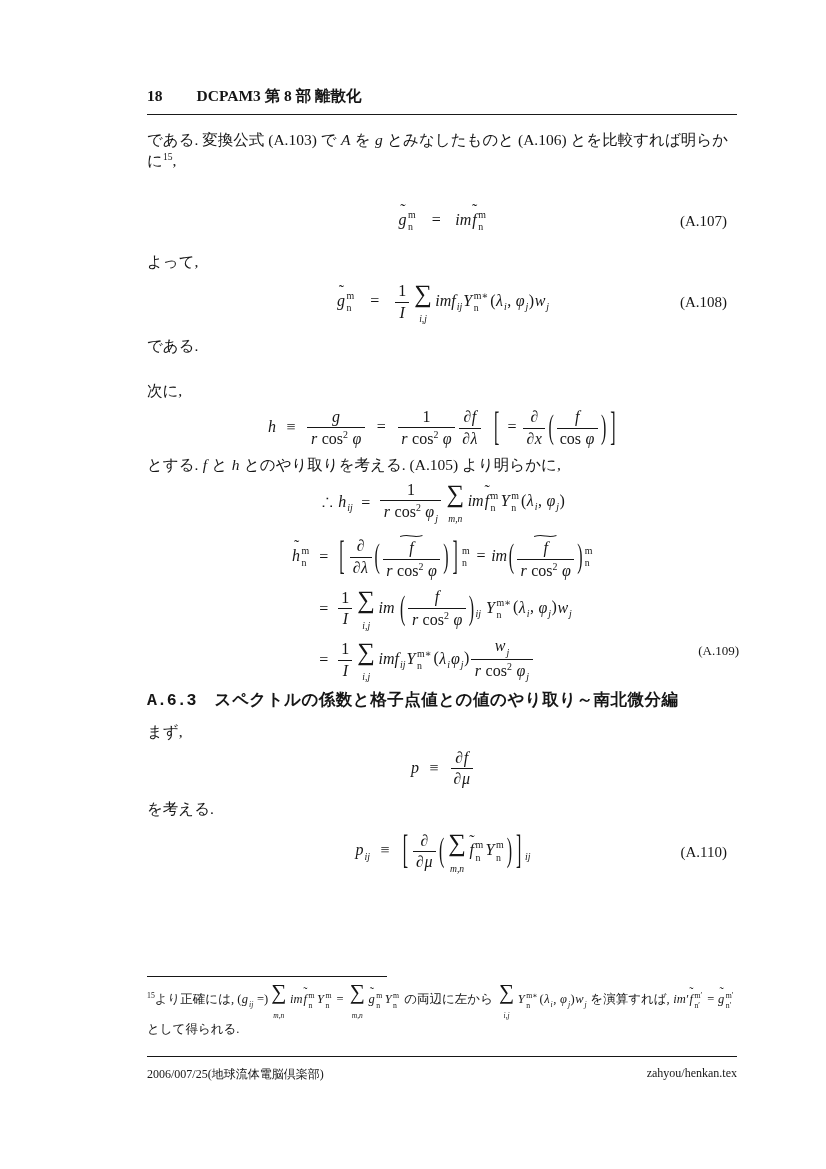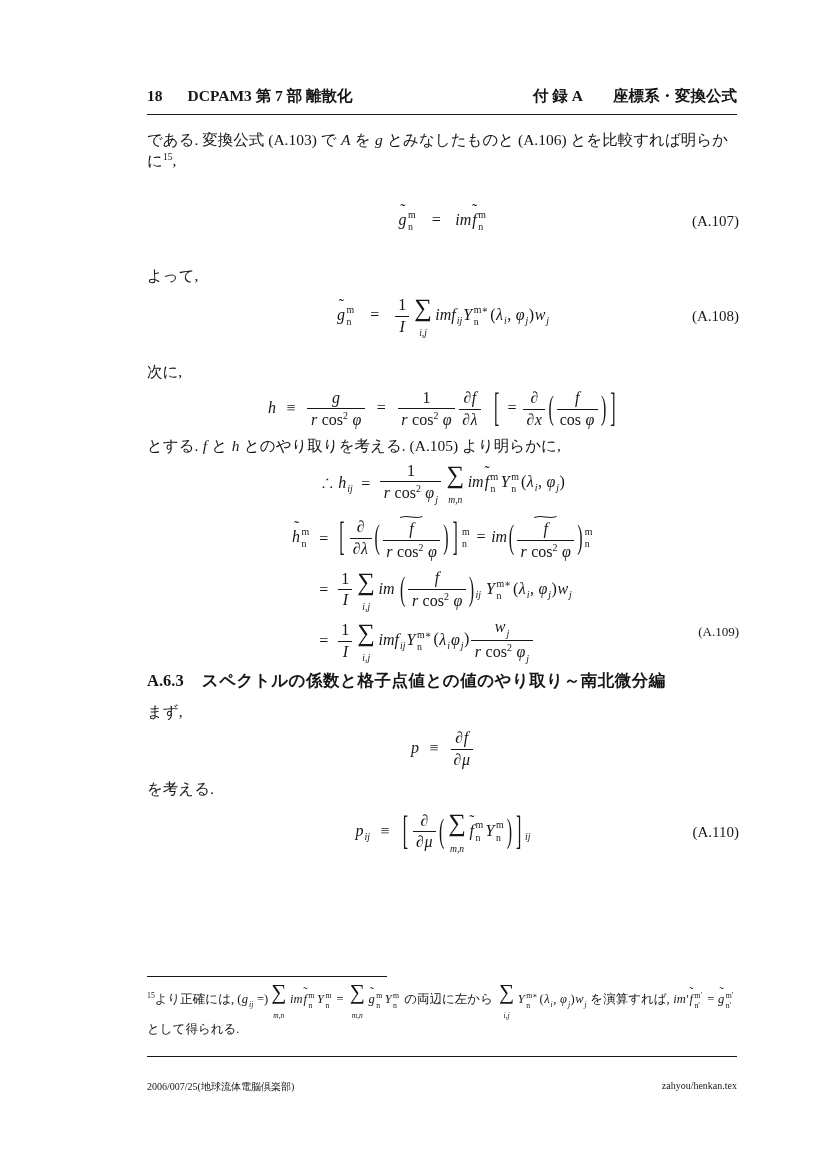--- a/index.html
+++ b/index.html
@@ -10,30 +10,30 @@
   }
   .page { position:relative; width:826px; height:1169px; overflow:hidden; background:#fff; }
 
   
   .hdr {
     position:absolute; left:147px; right:89px; top:86px;
     display:flex; justify-content:space-between; align-items:baseline;
     font-weight:bold; font-size:15.5px;
     border-bottom:1.5px solid #1a1a1a; padding-bottom:7px;
   }
-  .hdr .pgnum { margin-right:25px;text-align:right; }
+  .hdr .pgnum { margin-right:34px;text-align:right; }
 
   
   .content { position:absolute; left:147px; top:130px; width:592px; font-size:15.5px; line-height:1.35; }
   .para { margin:0; }.mt6{margin-top:6px}.mt8{margin-top:8px}.mt10{margin-top:10px}
-  .mt12{margin-top:12px}.mt14{margin-top:28px}.mt20{margin-top:20px}.mt24{margin-top:24px}.mt32{margin-top:32px}
+  .mt12{margin-top:12px}.mt14{margin-top:14px}.mt20{margin-top:20px}.mt24{margin-top:24px}.mt32{margin-top:32px}
 
   
   .eq { position:relative; display:flex; align-items:center; justify-content:center; font-size:16px; min-height:34px; }
-  .eq .lbl { position:absolute; right:0; top:50%; transform:translateY(-50%); font-size:15px; }
+  .eq .lbl { position:absolute; right:12px; top:50%; transform:translateY(-50%); font-size:15px; }
   .eqblock { position:relative; }
   .eqblock .lbl { position:absolute; right:0; bottom:28px; font-size:13px; }
   table.eqtbl { margin:0 auto; border-collapse:separate; border-spacing:0 3px; font-size:16px; }
   table.eqtbl td { padding:2px 4px; vertical-align:middle; }
   td.l { text-align:right; }
   td.c { text-align:center; padding:2px 8px; }
   td.r { text-align:left; }
 
   
   i { font-style:italic; padding:0 0.5px; }
@@ -50,45 +50,44 @@
   .to { position:relative; display:inline-block; }
   .to::after { content:"˜"; position:absolute; left:55%; top:-0.62em; transform:translateX(-50%); }
   .wt { display:inline-flex; flex-direction:column; align-items:center; vertical-align:middle; }
   .wt .tl { font-size:0.8em; height:0.42em; line-height:0.42; transform:scaleX(2.8); }
   .bb { display:inline-block; transform:scaleY(2.45); margin:0 3px; }
   .bp { display:inline-block; transform:scaleY(2.1); margin:0 1px; }
   sub, sup { font-size:0.62em; }
 
   
   .sechead { margin:0; font-size:16.5px; font-weight:bold; }
-  .sechead .num { font-family:Liberation Serif, serif; margin-right:18px; }
+  .sechead .num { font-family:Liberation Mono, monospace; margin-right:18px; }
   .sechead .ttl { font-family:"Liberation Sans","DejaVu Sans",sans-serif; letter-spacing:0.5px; }
 
   
   .footnote { position:absolute; left:147px; top:976px; width:598px; font-size:12.5px; line-height:1.7; }
   .fnrule { width:240px; border-top:1px solid #161616; margin:0 0 5px 0; }
   .footnote .sum .sy { font-size:1.7em; }
 
   
   .ftr {
     position:absolute; left:147px; right:89px; top:1056px;
-    border-top:1px solid #161616; padding-top:23px;
-    display:flex; justify-content:space-between; font-size:10px;gap:32px;
+    border-top:1px solid #161616; padding-top:9px;
+    display:flex; justify-content:space-between; font-size:12px;gap:32px;
   }
 </style>
 </head>
 <body>
 
 <div class="page">
 
   <div class="hdr">
     <div>
-      <span class="pgnum">18</span><span>DCPAM3 第 7 部 離散化</span>
-    </div>
-    <div>付 録 A　　座標系・変換公式</div>
+      <span class="pgnum">18</span><span>DCPAM3 第 8 部 離散化</span>
+    </div>
   </div>
 
   <div class="content">
 
     <p class="para">である. 変換公式 (A.103) で <i>A</i> を <i>g</i> とみなしたものと (A.106) とを比較すれば明らかに<sup>15</sup>,</p>
 
     <div class="eq mt32">
       <span><span class="to"><i>g</i></span><span class="ss">
             <span>m</span>
             <span>n</span>
@@ -111,20 +110,21 @@
           </span><span class="sum">
             <span class="sy">∑</span>
             <span class="un"><i>i,j</i></span>
           </span><i>imf</i><sub><i>ij</i></sub><i>Y</i><span class="ss">
             <span>m∗</span>
             <span>n</span>
           </span>(<i>λ</i><sub><i>i</i></sub>, <i>φ</i><sub><i>j</i></sub>)<i>w</i><sub><i>j</i></sub></span>
       <span class="lbl">(A.108)</span>
     </div>
 
+    <p class="para mt12">である.</p>
 
     <p class="para mt24">次に,</p>
 
     <div class="eq mt6">
       <span><i>h</i> <span class="rel2">≡</span> <span class="fr">
             <span class="nu"><i>g</i></span>
             <span class="de"><i>r</i> cos<sup>2</sup> <i>φ</i></span>
           </span> <span class="rel2">=</span> <span class="fr">
             <span class="nu">1</span>
             <span class="de"><i>r</i> cos<sup>2</sup> <i>φ</i></span>

